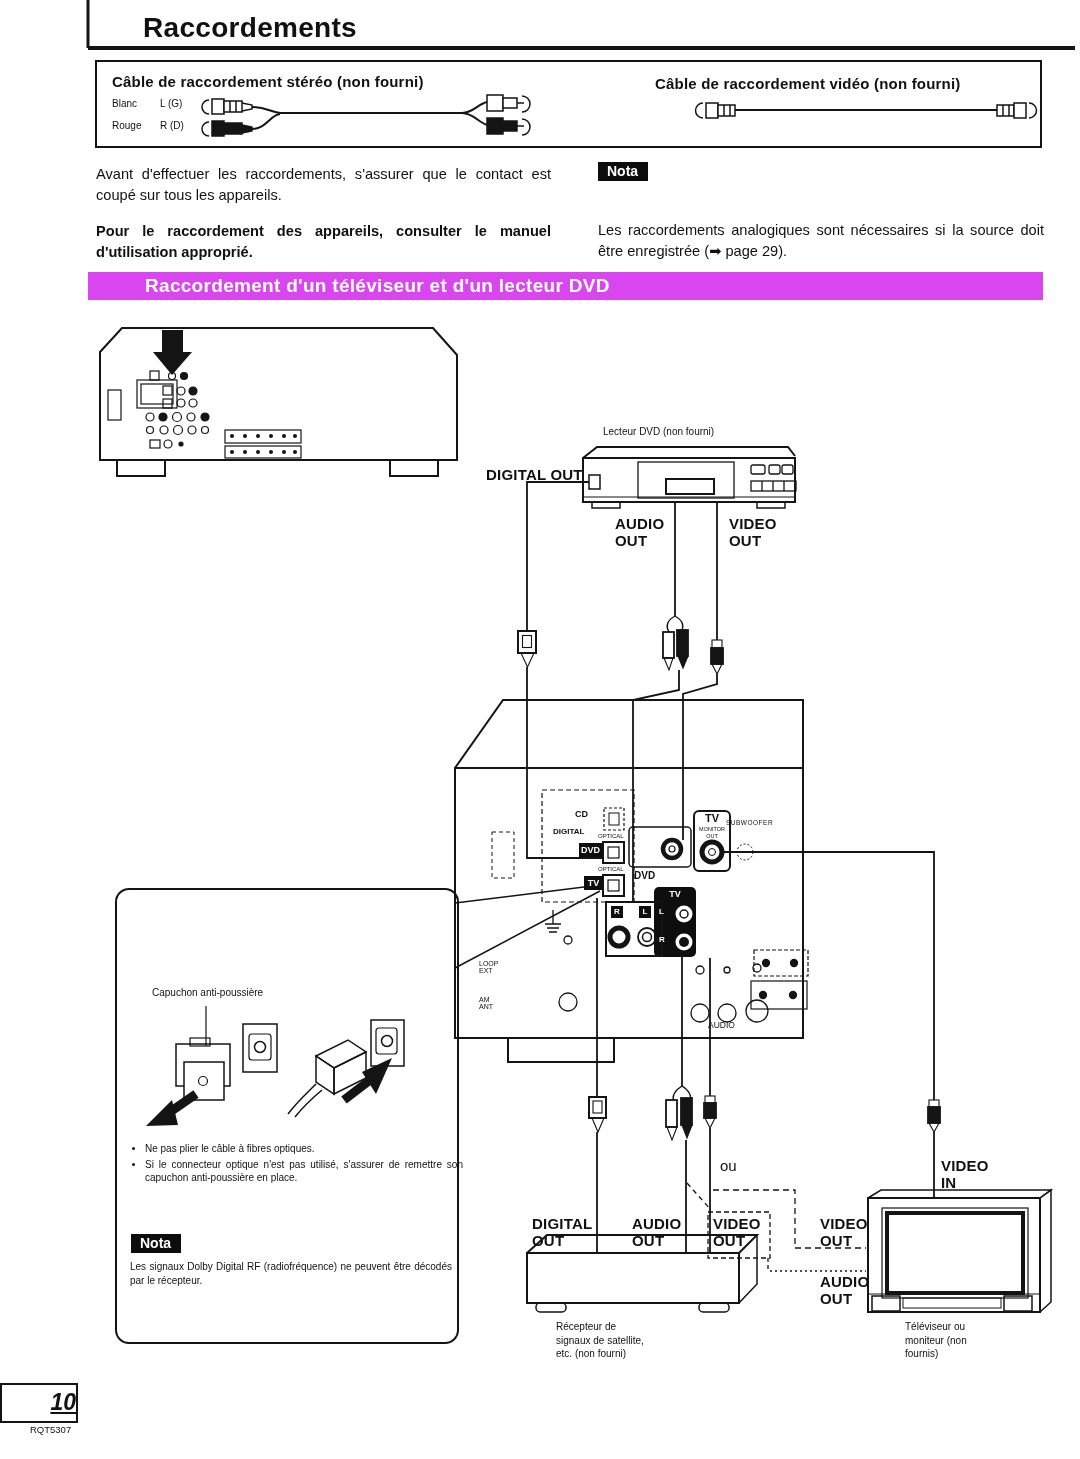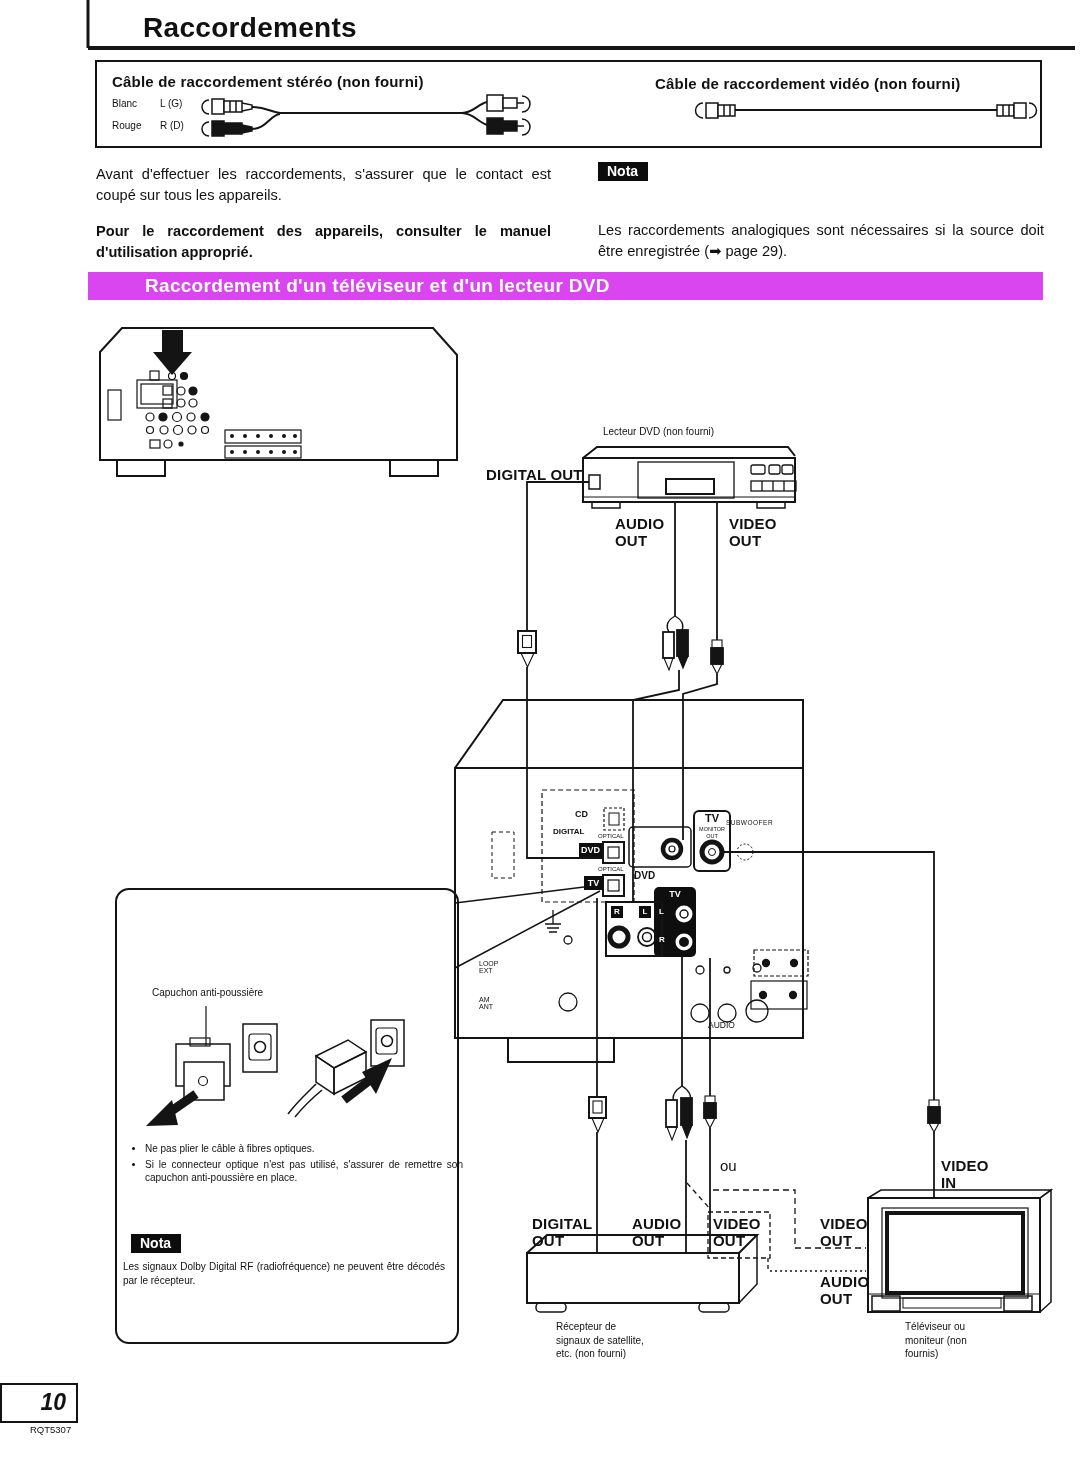--- a/index.html
+++ b/index.html
@@ -334,21 +334,21 @@
 ANT</div>
   <div class="abs z tiny" style="left:708px;top:1021px;font-size:8.5px;">AUDIO</div>
 
   <div class="abs" style="left:115px;top:888px;width:340px;height:452px;border:2px solid #141414;border-radius:14px;"></div>
   <div class="abs z cap" style="left:152px;top:986px;">Capuchon anti-poussière</div>
   <ul class="abs z cap just" style="left:128px;top:1142px;width:318px;margin:0;padding-left:17px;">
     <li style="margin-bottom:2px;">Ne pas plier le câble à fibres optiques.</li>
     <li>Si le connecteur optique n'est pas utilisé, s'assurer de remettre son capuchon anti-poussière en place.</li>
   </ul>
   <div class="abs z nota-badge" style="left:131px;top:1234px;">Nota</div>
-  <div class="abs z cap just" style="left:123px;top:1260px;width:322px;">Les signaux Dolby Digital RF (radiofréquence) ne peuvent être décodés par le récepteur.</div>
+  <div class="abs z cap just" style="left:130px;top:1260px;width:322px;">Les signaux Dolby Digital RF (radiofréquence) ne peuvent être décodés par le récepteur.</div>
 
   <div class="abs z" style="left:720px;top:1157px;font-size:15px;">ou</div>
   <div class="abs z lbl prewrap" style="left:532px;top:1216px;">DIGITAL
 OUT</div>
   <div class="abs z lbl prewrap" style="left:632px;top:1216px;">AUDIO
 OUT</div>
   <div class="abs z lbl prewrap" style="left:713px;top:1216px;">VIDEO
 OUT</div>
   <div class="abs z lbl prewrap" style="left:820px;top:1216px;">VIDEO
 OUT</div>
@@ -357,17 +357,17 @@
   <div class="abs z lbl prewrap" style="left:941px;top:1158px;">VIDEO
 IN</div>
   <div class="abs z cap prewrap" style="left:556px;top:1320px;">Récepteur de
 signaux de satellite,
 etc. (non fourni)</div>
   <div class="abs z cap prewrap" style="left:905px;top:1320px;">Téléviseur ou
 moniteur (non
 fournis)</div>
 
   <div class="abs z" style="left:0px;top:1383px;width:74px;height:36px;border:2.5px solid #141414;">
-    <div class="b" style="font-style:italic;font-size:23px;text-align:right;padding:4px 10px 0 0;">10</div>
+    <div class="b" style="font-style:italic;font-size:23px;text-align:right;padding:4px 0 0 0;text-decoration:underline;">10</div>
   </div>
   <div class="abs z" style="left:30px;top:1424px;font-size:9.5px;">RQT5307</div>
 
 </div>
 
 </body></html>

